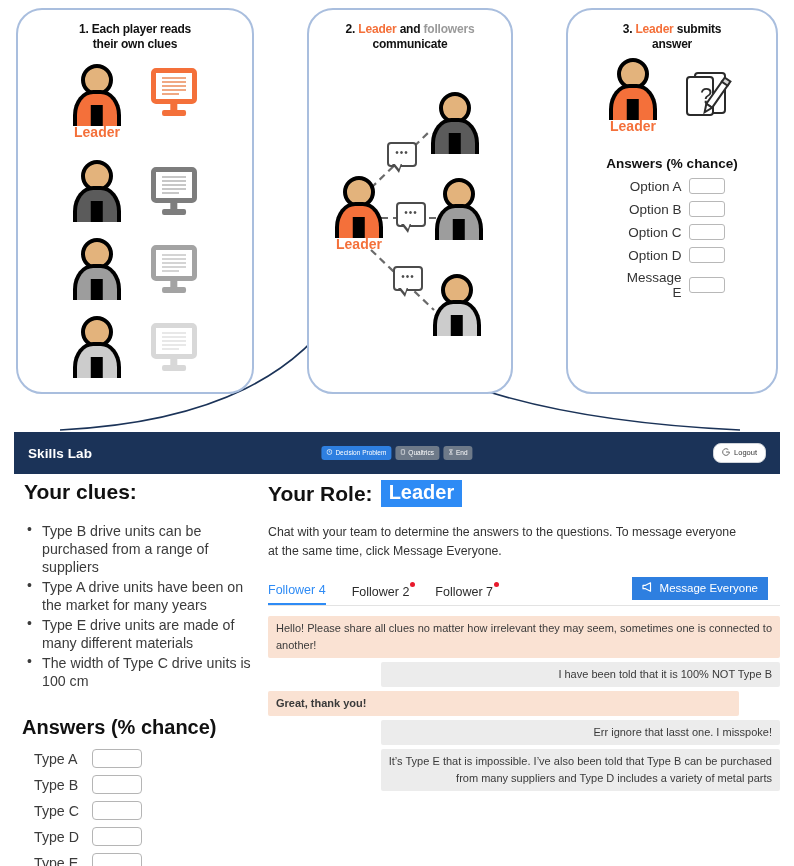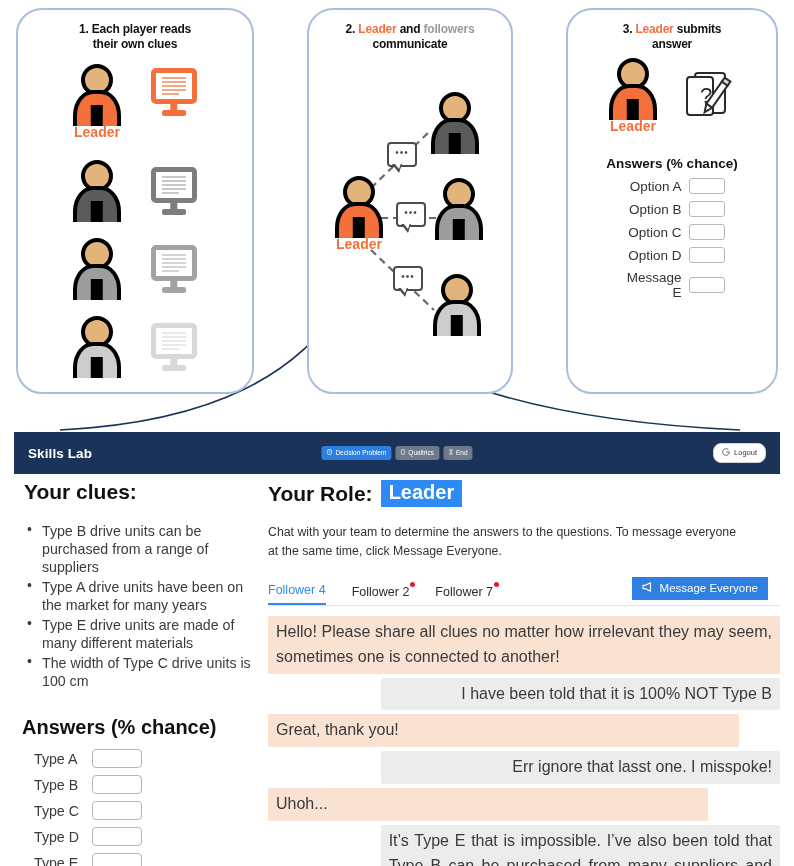--- a/index.html
+++ b/index.html
@@ -199,21 +199,21 @@
     position:absolute;right:-6px;top:-3px;width:5px;height:5px;border-radius:50%;background:#e8192c;
   }
   .msg-everyone{
     position:absolute;right:12px;bottom:5px;
     background:#2e7fe0;color:#fff;border-radius:0;
     font-size:11.5px;padding:5px 10px;display:flex;align-items:center;gap:6px;
     line-height:1.1;
   }
   .messages{margin-top:10px;display:flex;flex-direction:column;gap:4px;}
   .msg{
-    font-size:16px;line-height:1.55;padding:4px 8px;border-radius:2px;
+    font-size:11px;line-height:1.55;padding:4px 8px;border-radius:2px;
     color:#3a3a3a;box-sizing:border-box;
   }
   .msg.them{background:#fae2d3;align-self:flex-start;text-align:justify;text-align-last:left;}
   .msg.me{background:#ececec;align-self:flex-end;text-align:right;}
 </style>
 </head>
 <body>
 
 <div id="diagram">
 
@@ -533,20 +533,19 @@
               <path d="M1 4 H4 L10 1 V11 L4 8 H1 Z" fill="none" stroke="#fff" stroke-width="1.4" stroke-linejoin="round"></path>
             </svg>
         </span>
         <span>Message Everyone</span>
       </div>
     </div>
 
     <div class="messages">
       <div class="msg them" style="width:100%;">Hello! Please share all clues no matter how irrelevant they may seem, sometimes one is connected to another!</div>
       <div class="msg me" style="width:78%;">I have been told that it is 100% NOT Type B</div>
-      <div class="msg them" style="width:92%;">Great, thank you!</div>
+      <div class="msg them" style="width:92%;font-weight:bold;">Great, thank you!</div>
       <div class="msg me" style="width:78%;">Err ignore that lasst one. I misspoke!</div>
-      <div class="msg them" style="width:86%;">Uhoh...</div>
       <div class="msg me" style="width:78%;text-align:justify;text-align-last:right;">It’s Type E that is impossible.  I’ve also been told that Type B can be purchased from many suppliers  and Type D includes a variety of metal parts</div>
     </div>
 
   </div>
 </div>
 
 </body></html>

